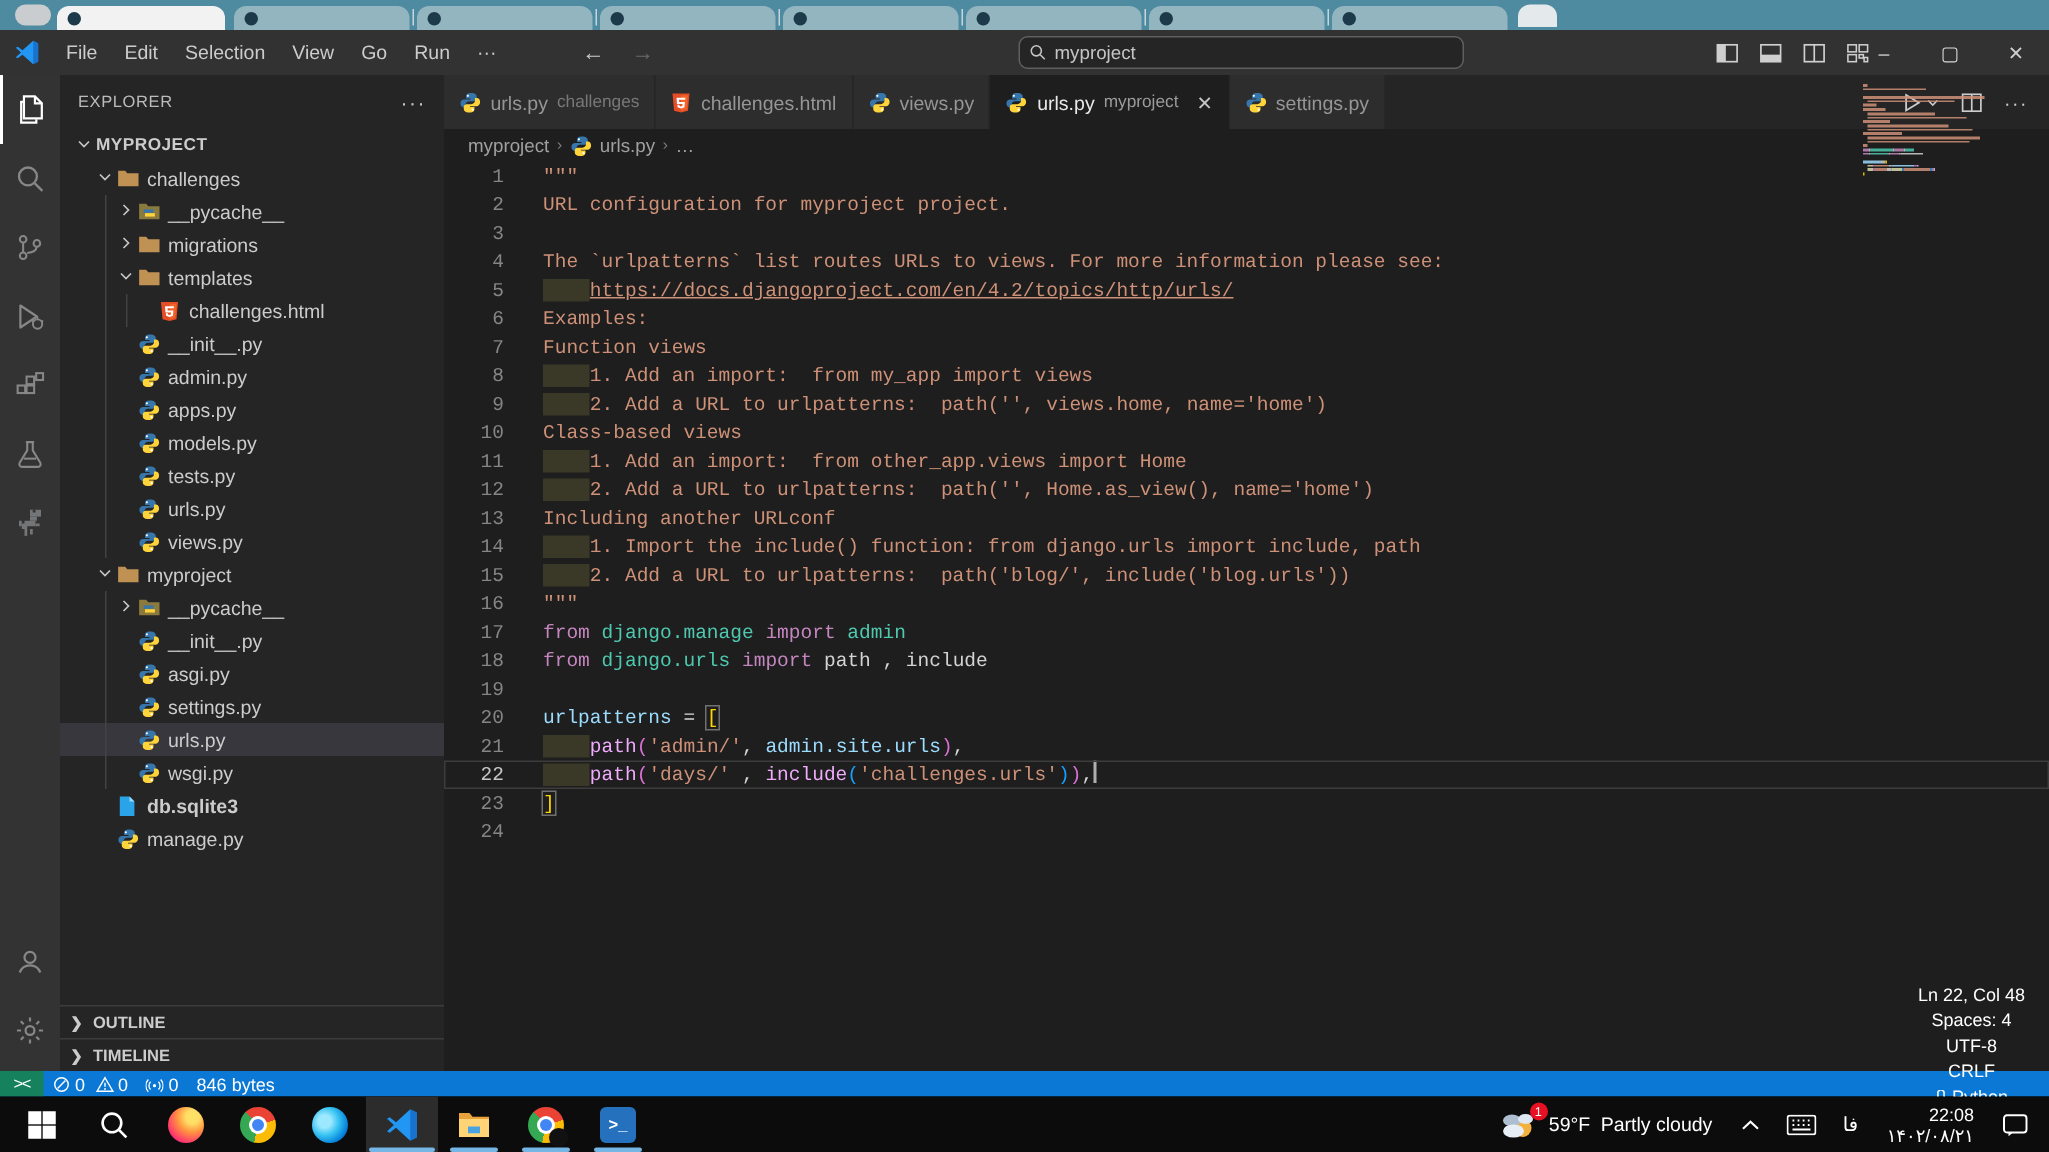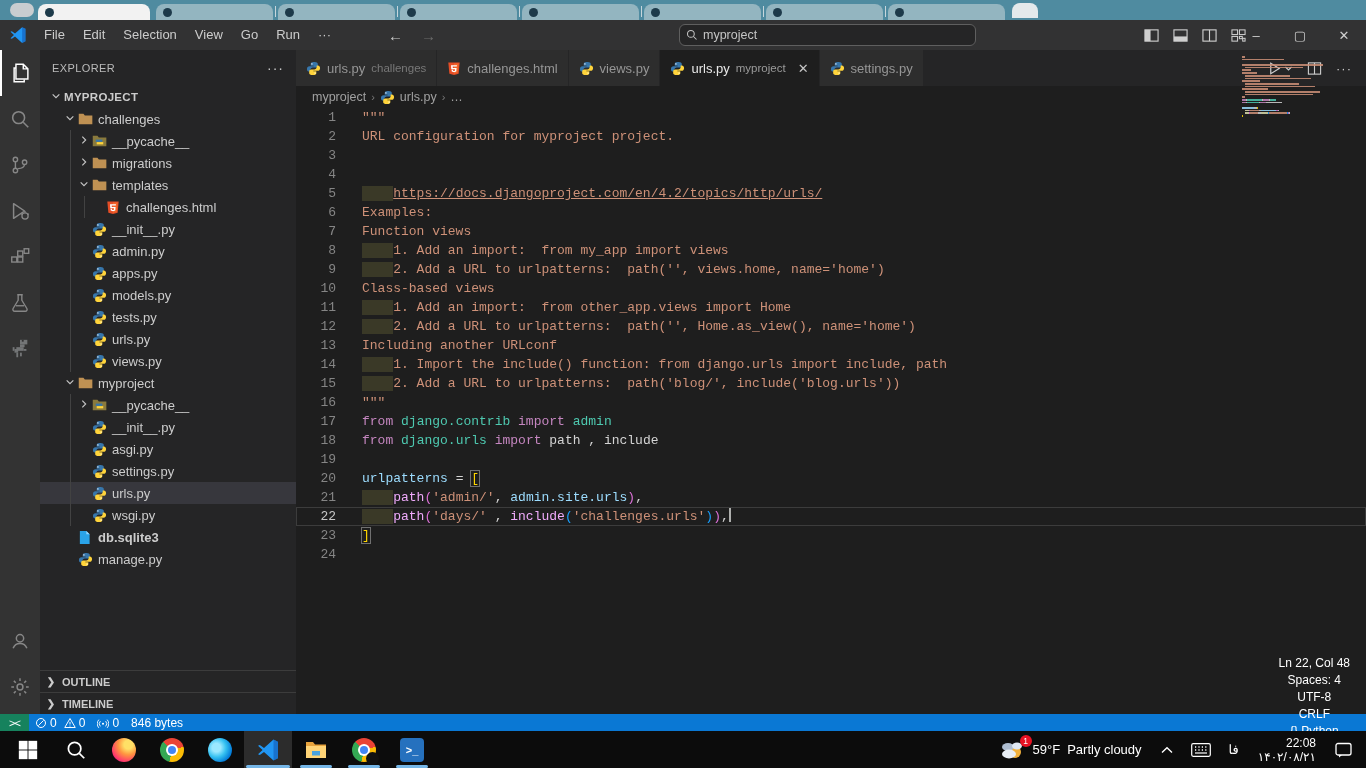--- a/index.html
+++ b/index.html
@@ -641,34 +641,34 @@
           </svg>
         </span>
         <span>urls.py</span>
         <span class="crumb-sep">›</span>
         <span>…</span>
       </div>
     <div class="code" id="code">
         <div class="cline"><span class="gut">1</span><span><span class="tok-str">"""</span></span></div>
         <div class="cline"><span class="gut">2</span><span><span class="tok-str">URL configuration for myproject project.</span></span></div>
         <div class="cline"><span class="gut">3</span><span></span></div>
-        <div class="cline"><span class="gut">4</span></div>
+        <div class="cline"><span class="gut">4</span><span><span class="tok-str">The `urlpatterns` list routes URLs to views. For more information please see:</span></span></div>
         <div class="cline"><span class="gut">5</span><span><span class="ind-hl">    </span><span class="tok-link">https://docs.djangoproject.com/en/4.2/topics/http/urls/</span></span></div>
         <div class="cline"><span class="gut">6</span><span><span class="tok-str">Examples:</span></span></div>
         <div class="cline"><span class="gut">7</span><span><span class="tok-str">Function views</span></span></div>
         <div class="cline"><span class="gut">8</span><span><span class="ind-hl">    </span><span class="tok-str">1. Add an import:  from my_app import views</span></span></div>
         <div class="cline"><span class="gut">9</span><span><span class="ind-hl">    </span><span class="tok-str">2. Add a URL to urlpatterns:  path('', views.home, name='home')</span></span></div>
         <div class="cline"><span class="gut">10</span><span><span class="tok-str">Class-based views</span></span></div>
         <div class="cline"><span class="gut">11</span><span><span class="ind-hl">    </span><span class="tok-str">1. Add an import:  from other_app.views import Home</span></span></div>
         <div class="cline"><span class="gut">12</span><span><span class="ind-hl">    </span><span class="tok-str">2. Add a URL to urlpatterns:  path('', Home.as_view(), name='home')</span></span></div>
         <div class="cline"><span class="gut">13</span><span><span class="tok-str">Including another URLconf</span></span></div>
         <div class="cline"><span class="gut">14</span><span><span class="ind-hl">    </span><span class="tok-str">1. Import the include() function: from django.urls import include, path</span></span></div>
         <div class="cline"><span class="gut">15</span><span><span class="ind-hl">    </span><span class="tok-str">2. Add a URL to urlpatterns:  path('blog/', include('blog.urls'))</span></span></div>
         <div class="cline"><span class="gut">16</span><span><span class="tok-str">"""</span></span></div>
-        <div class="cline"><span class="gut">17</span><span><span class="tok-kw">from</span><span class="tok-pl"> </span><span class="tok-mod">django.contrib</span><span class="tok-pl"> </span><span class="tok-kw">import</span><span class="tok-pl"> </span><span class="tok-mod">admin</span></span></div>
+        <div class="cline"><span class="gut">17</span><span><span class="tok-kw">from</span><span class="tok-pl"> </span><span class="tok-mod">django.manage</span><span class="tok-pl"> </span><span class="tok-kw">import</span><span class="tok-pl"> </span><span class="tok-mod">admin</span></span></div>
         <div class="cline"><span class="gut">18</span><span><span class="tok-kw">from</span><span class="tok-pl"> </span><span class="tok-mod">django.urls</span><span class="tok-pl"> </span><span class="tok-kw">import</span><span class="tok-pl"> </span><span class="tok-pl">path , include</span></span></div>
         <div class="cline"><span class="gut">19</span><span></span></div>
         <div class="cline"><span class="gut">20</span><span><span class="tok-var">urlpatterns</span><span class="tok-pl"> = </span><span class="tok-b1">[</span></span></div>
         <div class="cline"><span class="gut">21</span><span><span class="ind-hl">    </span><span class="tok-fn">path</span><span class="tok-p1">(</span><span class="tok-str">'admin/'</span><span class="tok-pl">, </span><span class="tok-var">admin.site.urls</span><span class="tok-p1">)</span><span class="tok-pl">,</span></span></div>
         <div class="cline current"><span class="gut">22</span><span><span class="ind-hl">    </span><span class="tok-fn">path</span><span class="tok-p1">(</span><span class="tok-str">'days/'</span><span class="tok-pl"> , </span><span class="tok-fn">include</span><span class="tok-p2">(</span><span class="tok-str">'challenges.urls'</span><span class="tok-p2">)</span><span class="tok-p1">)</span><span class="tok-pl">,</span><span class="cursor"></span></span></div>
         <div class="cline"><span class="gut">23</span><span><span class="tok-b1">]</span></span></div>
         <div class="cline"><span class="gut">24</span><span></span></div>
       </div>
     <div class="minimap" id="minimap">
         <div class="mm-line">

